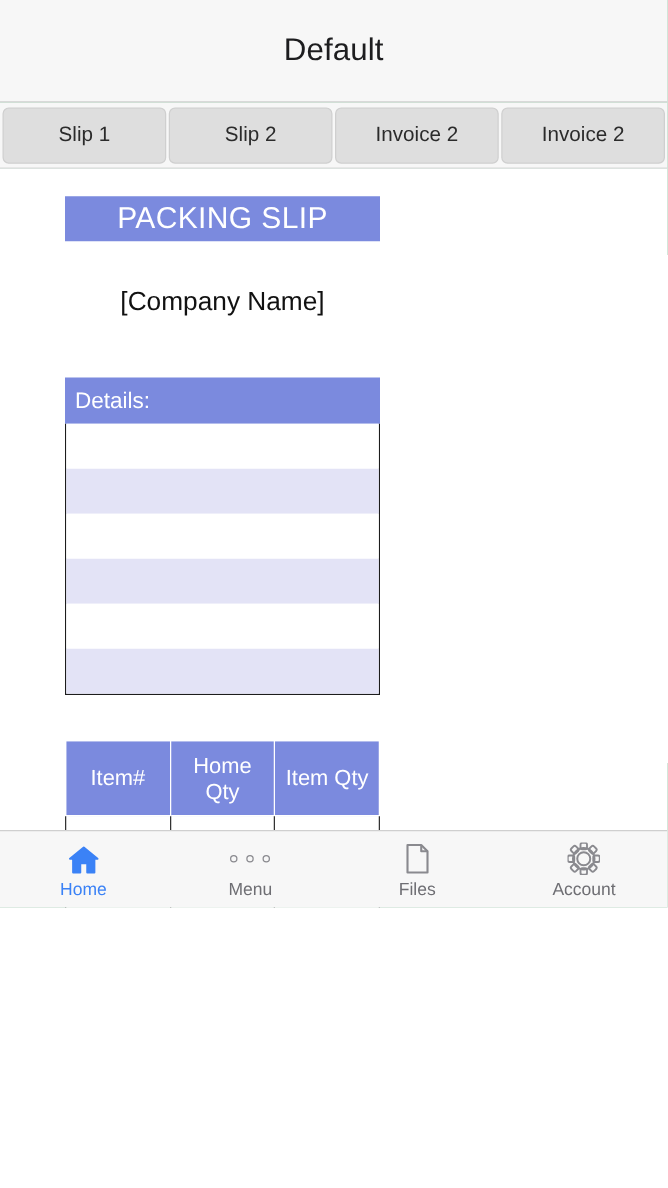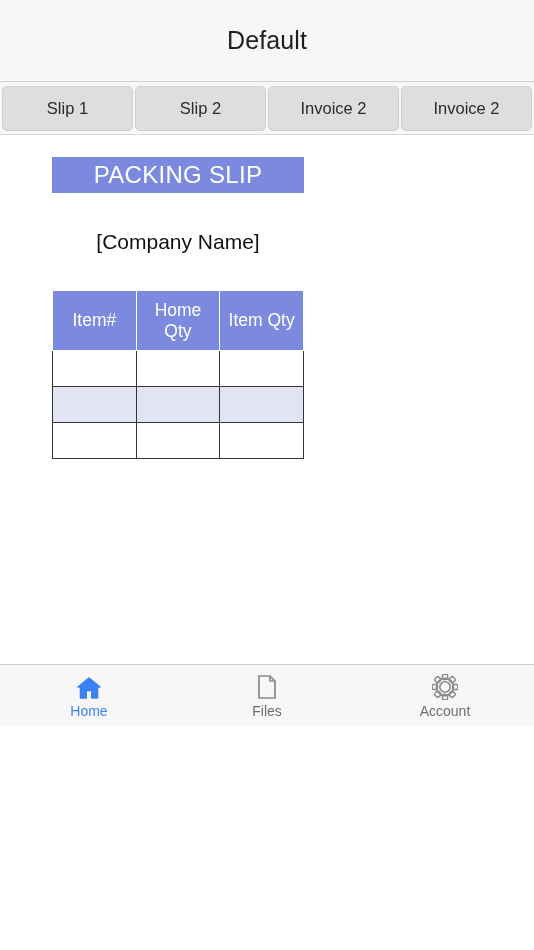--- a/index.html
+++ b/index.html
@@ -185,20 +185,33 @@
 
   <div class="doc">
 
     <div class="banner">
       <span>PACKING SLIP</span>
     </div>
 
     <div class="company">[Company Name]</div>
 
 
+    <div class="details">
+      <div class="details-head">
+        <span>Details:</span>
+      </div>
+      <div class="details-body" id="details-body">
+          <div class="details-row"></div>
+          <div class="details-row alt"></div>
+          <div class="details-row"></div>
+          <div class="details-row alt"></div>
+          <div class="details-row"></div>
+          <div class="details-row alt"></div>
+        </div>
+    </div>
 
     <table class="tbl" id="items-table">
       <thead>
         <tr>
           <th>Item#</th>
           <th>Home Qty</th>
           <th>Item Qty</th>
         </tr>
       </thead>
       <tbody id="items-body">
@@ -223,20 +236,30 @@
   </div>
 
   <div class="bottomnav" id="bottom-nav">
       <div class="navitem active">
         <span class="navicon">
           <svg width="26" height="24" viewBox="0 0 26 24">
             <path d="M13 2 L24 11 L21.5 11 L21.5 22 L15.8 22 L15.8 14.5 L10.2 14.5 L10.2 22 L4.5 22 L4.5 11 L2 11 Z" fill="#3b82f6" stroke="#3b82f6" stroke-width="1.6" stroke-linejoin="round"></path>
           </svg>
         </span>
         <span class="navlabel">Home</span>
+      </div>
+      <div class="navitem">
+        <span class="navicon">
+          <span class="dots">
+            <i></i>
+            <i></i>
+            <i></i>
+          </span>
+        </span>
+        <span class="navlabel">Menu</span>
       </div>
       <div class="navitem">
         <span class="navicon">
           <svg width="22" height="26" viewBox="0 0 22 26">
             <path d="M3 2 L14 2 L19 7 L19 24 L3 24 Z" fill="none" stroke="#8a8a8f" stroke-width="1.7" stroke-linejoin="round"></path>
             <path d="M14 2 L14 7 L19 7" fill="none" stroke="#8a8a8f" stroke-width="1.7" stroke-linejoin="round"></path>
           </svg>
         </span>
         <span class="navlabel">Files</span>
       </div>

